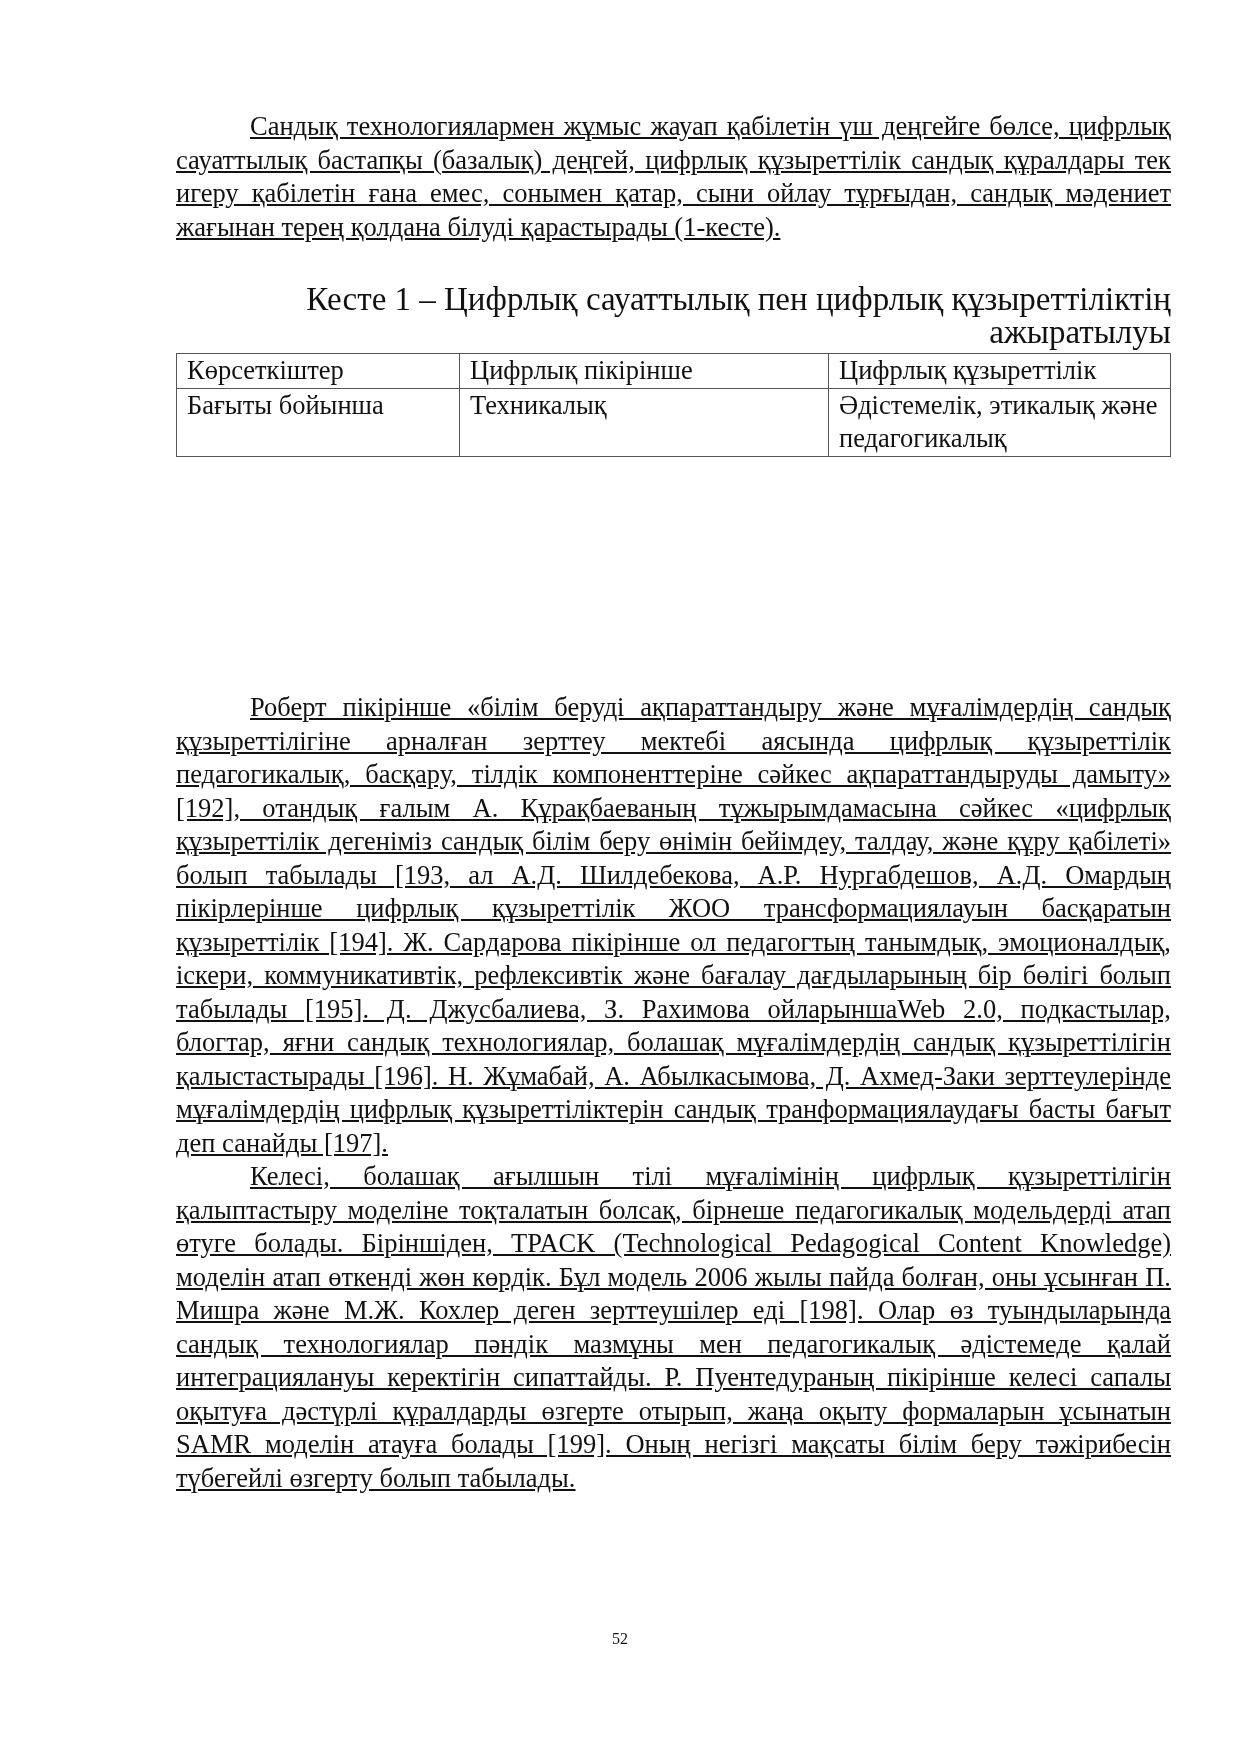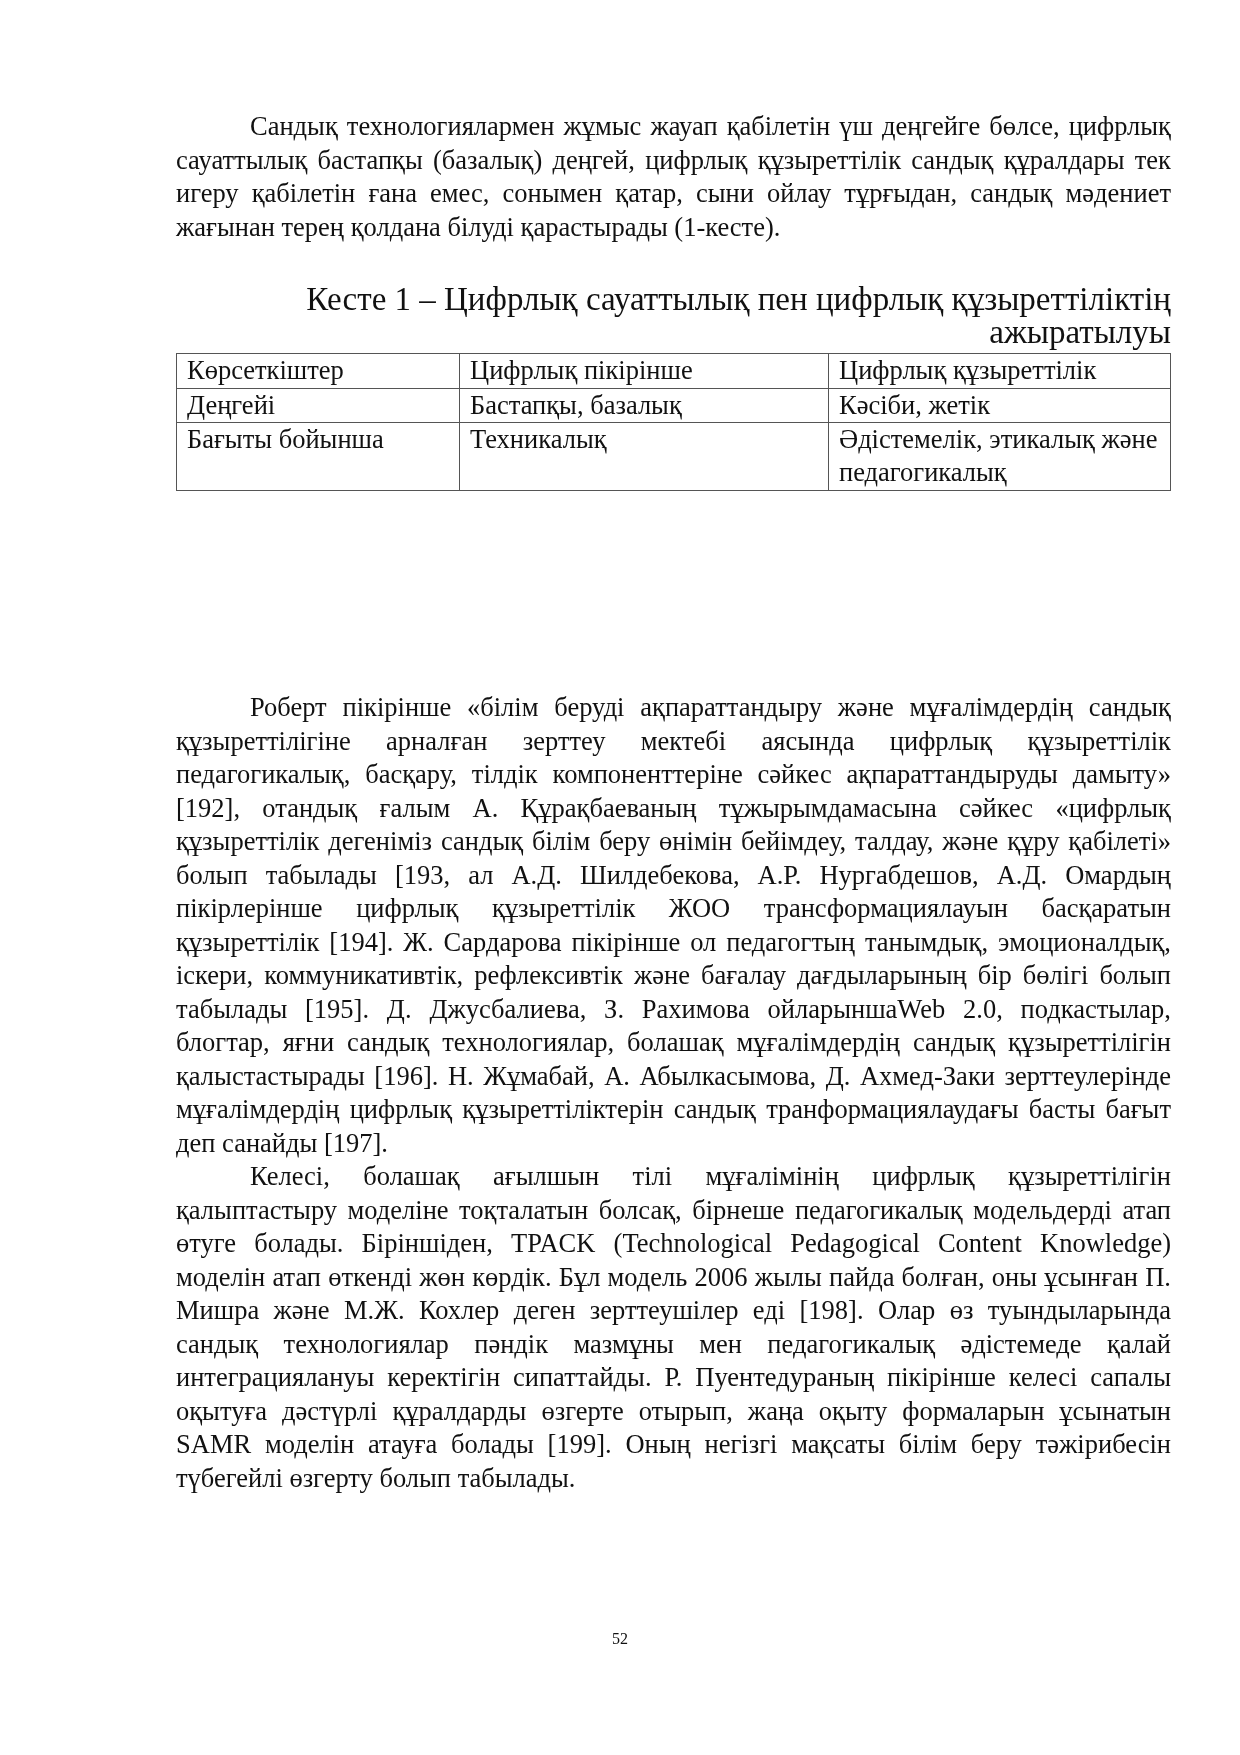--- a/index.html
+++ b/index.html
@@ -1,19 +1,19 @@
 <!DOCTYPE html>
 <html><head>
 <meta charset="utf-8">
 <style>
   html, body { margin: 0; padding: 0; background: #ffffff; }
   body { width: 1240px; height: 1755px; position: relative; overflow: hidden;
          font-family: "Liberation Serif", "DejaVu Serif", serif; color: #111; }
   .page { position: absolute; left: 176px; top: 110px; width: 995px; }
-  p { margin: 0; font-size: 26.5px; line-height: 33.5px; text-align: justify; }
+  p { margin: 0; font-size: 26.5px; line-height: 33.5px; text-align: justify; text-decoration: underline; }
   .indent { text-indent: 74px; }
   .caption { position: absolute; left: 176px; top: 283px; width: 995px; text-align: right;
              font-size: 33px; line-height: 33px; }
   table { position: absolute; left: 176px; top: 353px; width: 995px; border-collapse: collapse;
           font-size: 26.5px; line-height: 33px; }
   td { border: 1.5px solid #555; vertical-align: top; padding: 0 10px; text-align: left; }
   .c1 { width: 262px; }
   .c2 { width: 348px; }
   .body2 { position: absolute; left: 176px; top: 691px; width: 995px; }
   .pagenum { position: absolute; left: 0; width: 1240px; top: 1630px; text-align: center;
@@ -28,25 +28,20 @@
 
 <div class="caption">Кесте 1 – Цифрлық сауаттылық пен цифрлық құзыреттіліктің ажыратылуы</div>
 
 <table>
   <tbody>
       <tr style="height:35px">
     <td class="c1">Көрсеткіштер</td>
     <td class="c2">Цифрлық пікірінше</td>
     <td>Цифрлық құзыреттілік</td>
   </tr>
-  <tr style="height:33px">
-    <td>Деңгейі</td>
-    <td>Бастапқы, базалық</td>
-    <td>Кәсіби, жетік</td>
-  </tr>
   <tr style="height:68px">
     <td>Бағыты бойынша</td>
     <td>Техникалық</td>
     <td>Әдістемелік, этикалық және педагогикалық</td>
   </tr>
 </tbody>
   </table>
 
 <div class="body2">
   <p class="indent">Роберт  пікірінше «білім беруді ақпараттандыру және мұғалімдердің сандық құзыреттілігіне арналған зерттеу мектебі аясында цифрлық құзыреттілік педагогикалық, басқару, тілдік компоненттеріне  сәйкес ақпараттандыруды дамыту» [192], отандық ғалым А. Құрақбаеваның тұжырымдамасына сәйкес «цифрлық құзыреттілік дегеніміз сандық білім беру өнімін бейімдеу, талдау, және құру қабілеті» болып табылады [193, ал А.Д. Шилдебекова, А.Р. Нургабдешов, А.Д. Омардың пікірлерінше цифрлық құзыреттілік ЖОО трансформациялауын басқаратын құзыреттілік [194]. Ж. Сардарова пікірінше ол педагогтың танымдық, эмоционалдық, іскери, коммуникативтік, рефлексивтік және бағалау дағдыларының бір бөлігі болып табылады [195]. Д. Джусбалиева, З. Рахимова ойларыншаWeb 2.0, подкастылар, блогтар, яғни сандық технологиялар, болашақ мұғалімдердің сандық құзыреттілігін қалыстастырады [196]. Н. Жұмабай, А. Абылкасымова, Д. Ахмед-Заки зерттеулерінде мұғалімдердің цифрлық құзыреттіліктерін сандық транформациялаудағы басты бағыт деп санайды [197].</p>

